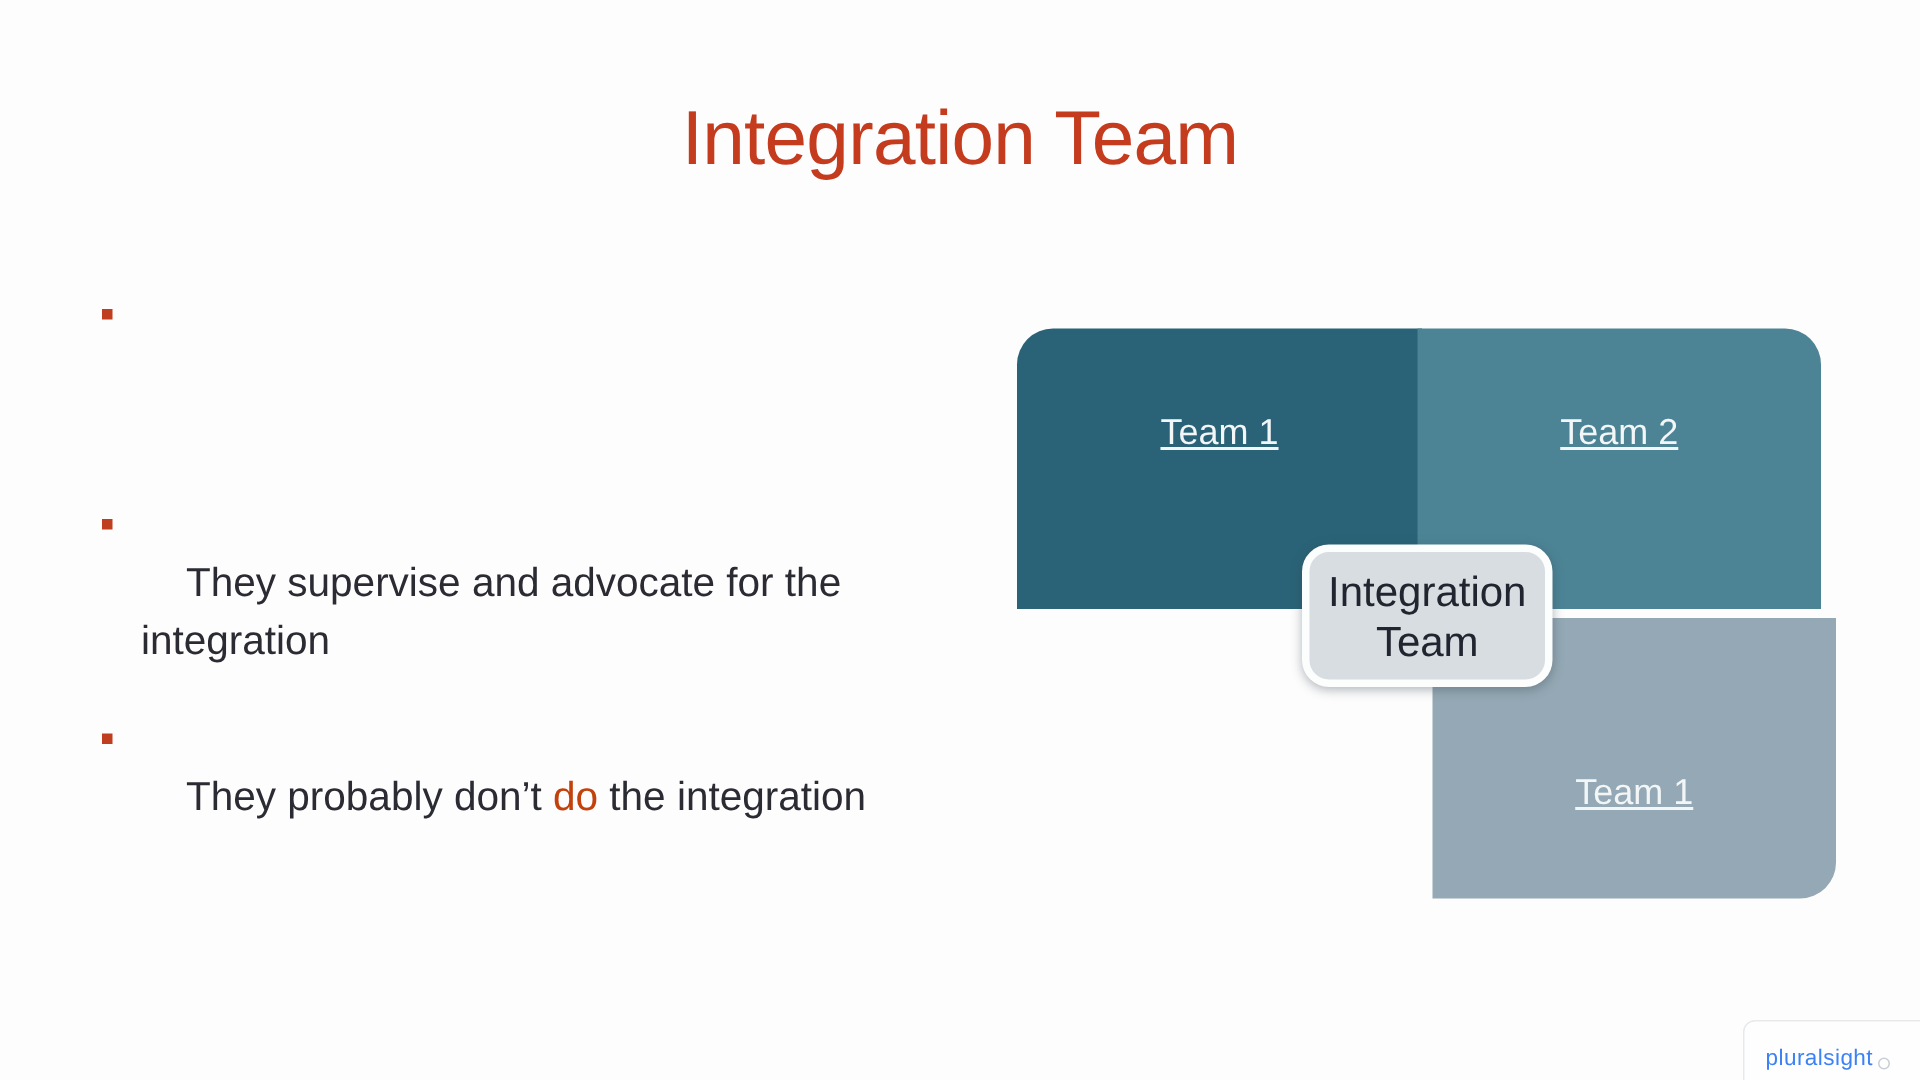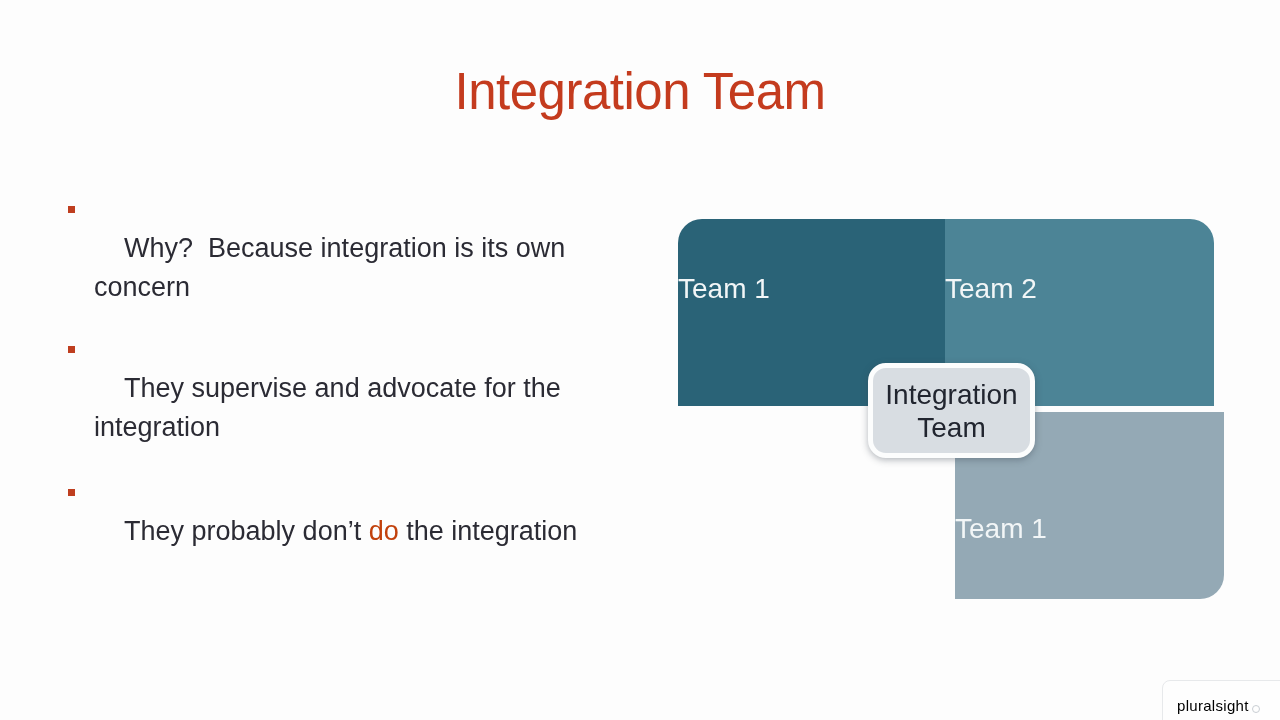--- a/index.html
+++ b/index.html
@@ -64,24 +64,25 @@
     overflow: hidden;
   }
   .q1 { left: 0;     top: 0;     width: 270px; height: 187px; border-radius: 24px 0 0 0; }
   .q2 { left: 267px; top: 0;     width: 269px; height: 187px; border-radius: 0 24px 0 0; }
   .q3 { left: 0;     top: 193px; width: 270px; height: 187px; border-radius: 0 0 0 24px; }
   .q4 { left: 277px; top: 193px; width: 269px; height: 187px; border-radius: 0 0 24px 0; }
   .quadrant .q-label {
     position: absolute;
     left: 0;
     width: 100%;
-    text-align: left;
-    font-size: 28px;
+    text-align: center;
+    font-size: 24px;
     color: #f2f6f7;
     transform: translateY(-50%);
+    text-decoration: underline;
   }
   .q-top .q-label    { top: 70px; }
   .q-bottom .q-label { top: 117px; }
   
   .center-node {
     position: absolute;
     left: 190px;
     top: 144px;
     width: 167px;
     height: 95px;
@@ -110,43 +111,42 @@
     background: #fefefe;
     border: 1px solid #e7e9eb;
     border-radius: 8px;
     display: flex;
     align-items: center;
     padding-left: 14px;
     padding-top: 2px;
   }
   .watermark-label {
     font-size: 15px;
-    color: #000000;
+    color: #3b82f6;
     letter-spacing: 0.3px;
   }
   .watermark-mark {
     display: inline-block;
     width: 8px;
     height: 8px;
     border: 1.5px solid #c9ced3;
     border-radius: 50%;
     margin-left: 3px;
     transform: translateY(4px);
   }
 </style>
 </head>
 <body>
 
 <div class="slide">
 
   <h1 class="title">Integration Team</h1>
 
   <div class="bullet bullet-1">
-    <span class="marker"></span><span>Why?  Because integration is its own
-concern</span>
+    <span class="marker"></span>
   </div>
 
   <div class="bullet bullet-2">
     <span class="marker"></span><span>They supervise and advocate for the
 integration</span>
   </div>
 
   <div class="bullet bullet-3">
     <span class="marker"></span><span>They probably don’t </span><b>do</b><span> the integration</span>
   </div>

